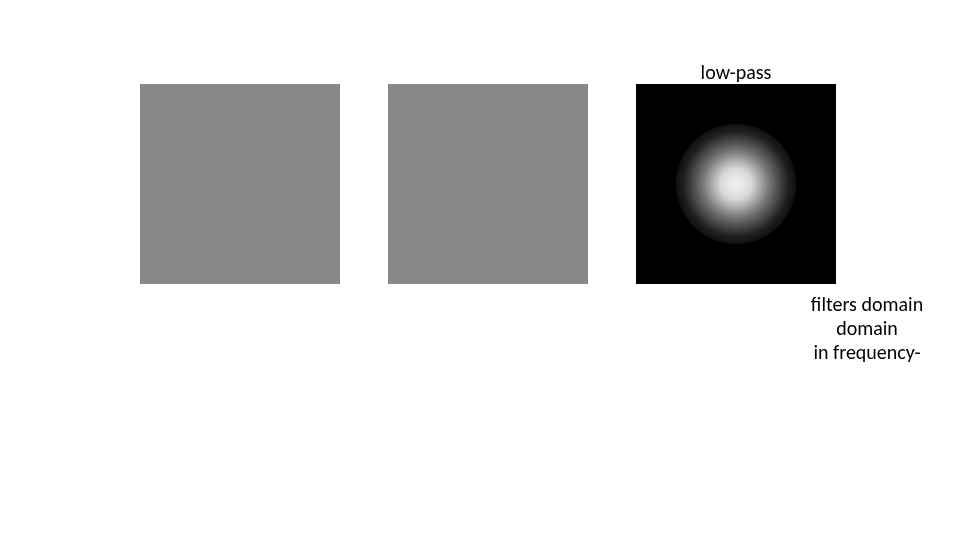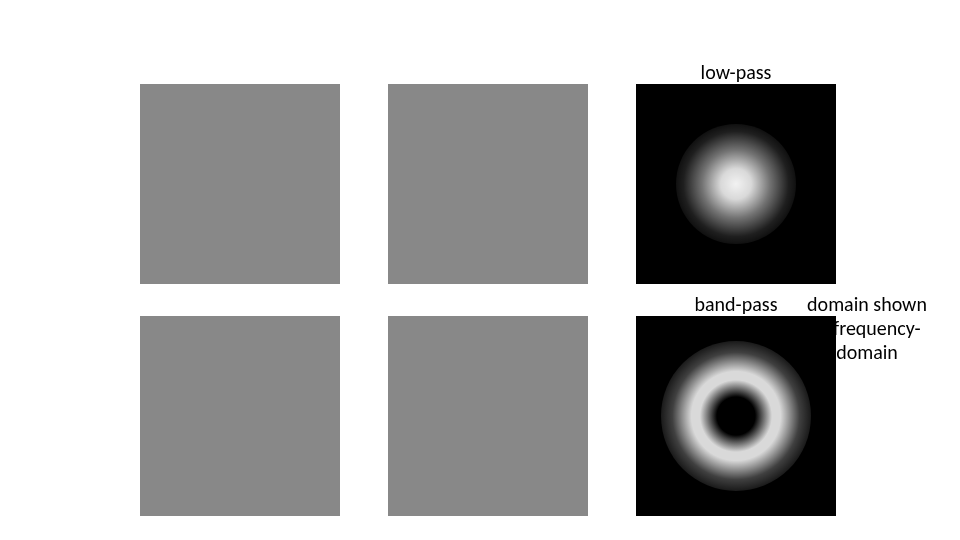--- a/index.html
+++ b/index.html
@@ -126,38 +126,22 @@
         <div class="img placeholder"></div>
       </div>
       <div class="cell">
         <div class="cap">low-pass</div>
         <div class="img filter-frame">
           <div class="lp-core"></div>
         </div>
       </div>
     </div>
 
-    <div class="row">
-      <div class="cell">
-        <div class="cap"></div>
-        <div class="img placeholder"></div>
-      </div>
-      <div class="cell">
-        <div class="cap"></div>
-        <div class="img placeholder"></div>
-      </div>
-      <div class="cell">
-        <div class="cap">band-pass</div>
-        <div class="img filter-frame">
-          <div class="bp-ring"></div>
-        </div>
-      </div>
-    </div>
 
   </div>
 
   <div class="sidenote">
-    <div>domain shown</div>
+    <div>filters domain</div>
+    <div>domain</div>
     <div>in frequency-</div>
-    <div>domain</div>
   </div>
 
 </div>
 
 </body></html>

